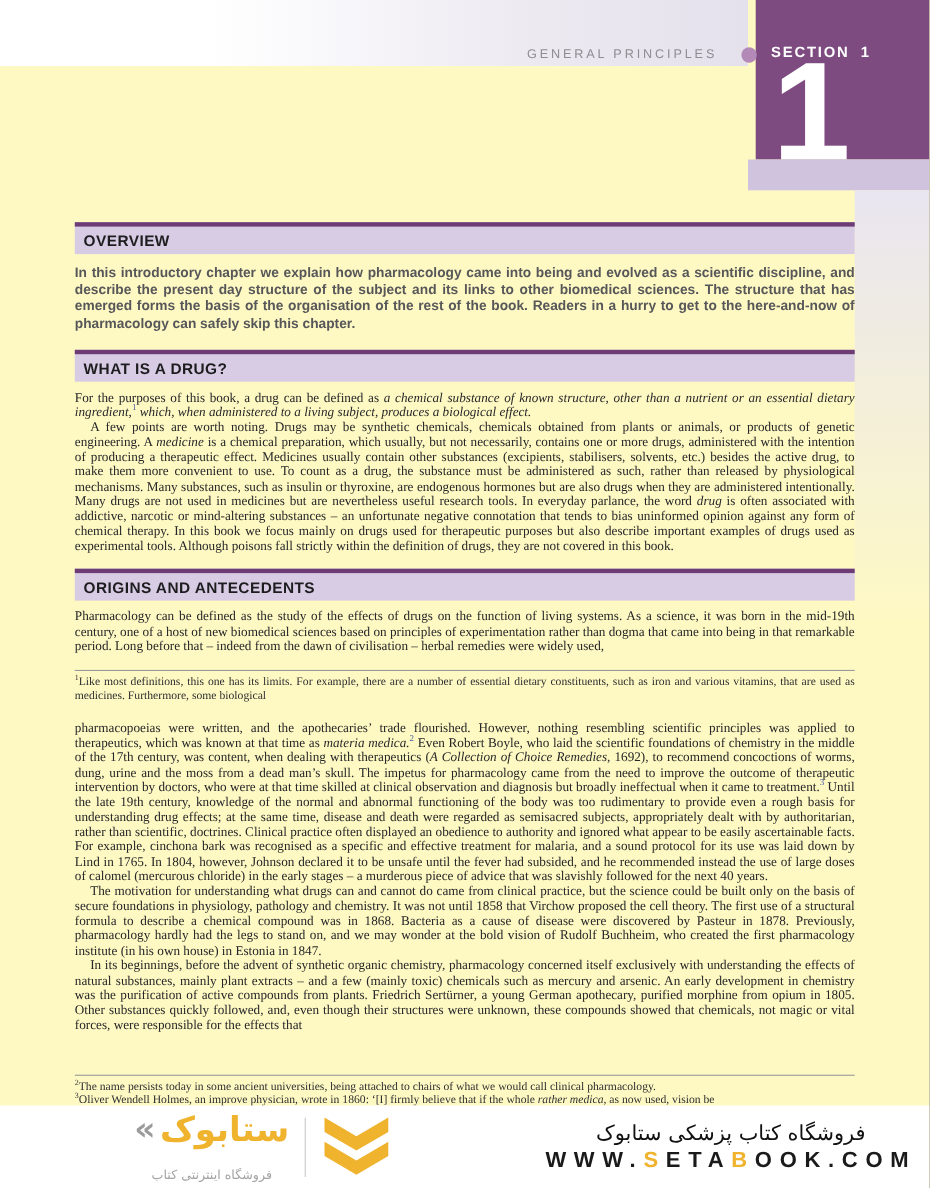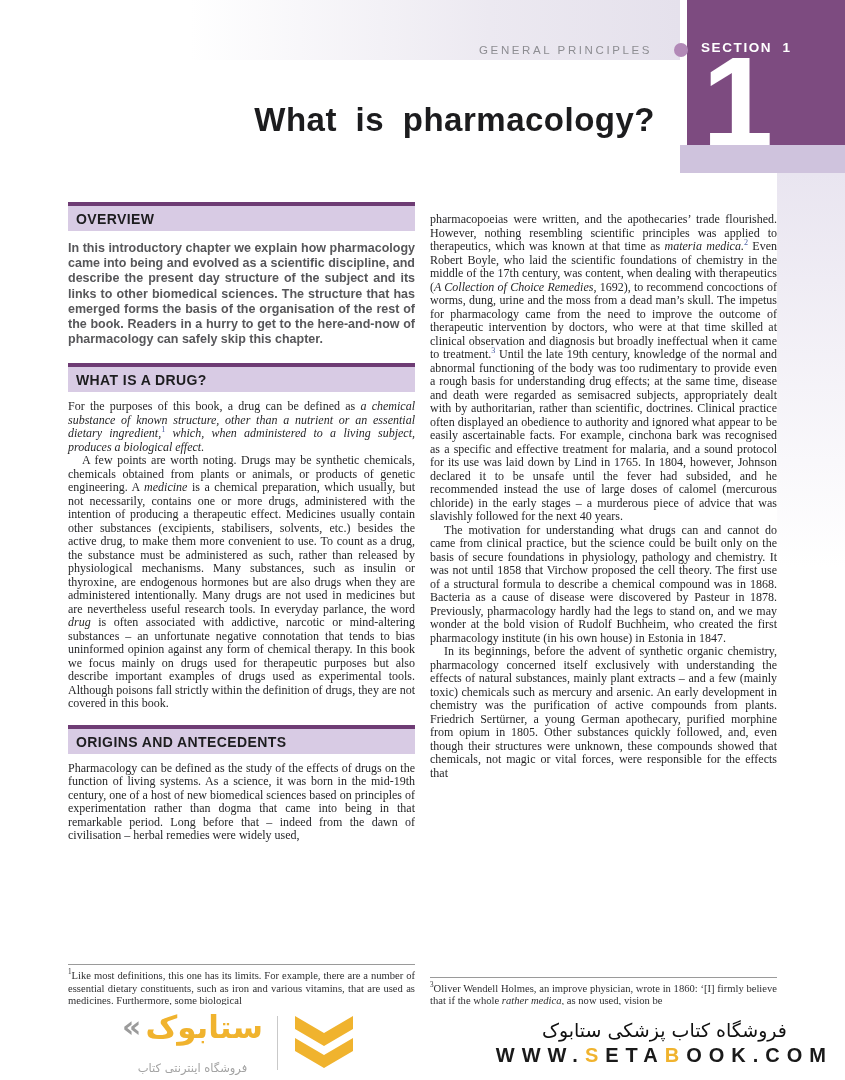--- a/index.html
+++ b/index.html
@@ -1,16 +1,16 @@
 <!DOCTYPE html>
 <html><head>
 <meta charset="utf-8">
 <style>
   html,body{margin:0;padding:0;background:#9e9e9e;}
-  .page{position:relative;width:845px;height:1080px;background:#ffffff;overflow:hidden;
+  .page{position:relative;width:845px;height:1080px;background:#fef9c3;overflow:hidden;
         font-family:"Liberation Serif",serif;margin:0 auto;}
 
   
   .top-band{position:absolute;top:0;left:0;width:680px;height:60px;
             background:linear-gradient(90deg,#ffffff 0%,#ffffff 28%,#ecE9f1 72%,#e5e1ec 100%);}
   .section-box{position:absolute;top:0;right:0;width:158px;height:145px;background:#7d4b80;overflow:hidden;}
   .section-label{position:absolute;top:40px;left:14px;color:#ffffff;
                  font-family:"Liberation Sans",sans-serif;font-weight:bold;font-size:13.5px;
                  letter-spacing:1.6px;word-spacing:5px;}
   .big-number{position:absolute;left:15px;bottom:-21px;color:#ffffff;
@@ -20,21 +20,21 @@
               background:linear-gradient(180deg,#e9e5f0 0%,rgba(255,255,255,0) 100%);}
   .running-title{position:absolute;top:44px;right:193px;color:#8d8d92;
                  font-family:"Liberation Sans",sans-serif;font-size:11.5px;letter-spacing:2.6px;}
   .header-dot{position:absolute;top:43px;right:157px;width:14px;height:14px;border-radius:50%;
               background:#b289b7;z-index:2;}
   .chapter-title{position:absolute;top:101px;right:190px;color:#1c1c1e;
                  font-family:"Liberation Sans",sans-serif;font-weight:bold;font-size:33px;
                  letter-spacing:.5px;word-spacing:9px;}
 
   
-  .columns{position:absolute;top:202px;left:68px;width:709px;height:806px;display:flex;gap:15px;}
+  .columns{position:absolute;top:202px;left:68px;width:709px;height:806px;display:flex;gap:15px;flex-direction:column;}
   .col{flex:1;display:flex;flex-direction:column;min-width:0;}
   .sec-bar{border-top:4px solid #6e3c74;background:#d8cbe4;padding:5px 8px 4px;margin:0 0 8px 0;
            font-family:"Liberation Sans",sans-serif;font-weight:bold;font-size:14px;
            color:#1d1d1f;letter-spacing:.4px;}
   .overview-text{font-family:"Liberation Sans",sans-serif;font-weight:bold;font-size:12.5px;
                  line-height:15.2px;color:#57575a;text-align:justify;margin:2px 0 16px 0;}
   .body{margin:0 0 14px 0;}
   .body p{margin:0;font-size:12px;line-height:13.5px;text-align:justify;color:#262628;}
   .body p.indent{text-indent:14px;}
   sup{font-size:68%;line-height:0;}
@@ -67,52 +67,52 @@
 
   <div class="top-band"></div>
   <div class="running-title">GENERAL PRINCIPLES</div>
   <div class="header-dot"></div>
   <div class="section-box">
     <div class="section-label">SECTION 1</div>
     <div class="big-number">1</div>
   </div>
   <div class="strip"></div>
   <div class="right-grad"></div>
-  <h1 class="chapter-title" style="margin:0;">What is pharmacology?</h1>
 
   <div class="columns">
 
     <div class="col">
       <div class="sec-bar">OVERVIEW</div>
       <div class="overview-text">In this introductory chapter we explain how pharmacology came into being and evolved as a scientific discipline, and describe the present day structure of the subject and its links to other biomedical sciences. The structure that has emerged forms the basis of the organisation of the rest of the book. Readers in a hurry to get to the here-and-now of pharmacology can safely skip this chapter.</div>
 
       <div class="sec-bar">WHAT IS A DRUG?</div>
       <div class="body">
         <p><span>For the purposes of this book, a drug can be defined as </span><span style="font-style: italic;">a chemical substance of known structure, other than a nutrient or an essential dietary ingredient,</span><sup class="c-ref">1</sup><span style="font-style: italic;"> which, when administered to a living subject, produces a biological effect.</span></p>
         <p class="indent"><span>A few points are worth noting. Drugs may be synthetic chemicals, chemicals obtained from plants or animals, or products of genetic engineering. A </span><span style="font-style: italic;">medicine</span><span> is a chemical preparation, which usually, but not necessarily, contains one or more drugs, administered with the intention of producing a therapeutic effect. Medicines usually contain other substances (excipients, stabilisers, solvents, etc.) besides the active drug, to make them more convenient to use. To count as a drug, the substance must be administered as such, rather than released by physiological mechanisms. Many substances, such as insulin or thyroxine, are endogenous hormones but are also drugs when they are administered intentionally. Many drugs are not used in medicines but are nevertheless useful research tools. In everyday parlance, the word </span><span style="font-style: italic;">drug</span><span> is often associated with addictive, narcotic or mind-altering substances – an unfortunate negative connotation that tends to bias uninformed opinion against any form of chemical therapy. In this book we focus mainly on drugs used for therapeutic purposes but also describe important examples of drugs used as experimental tools. Although poisons fall strictly within the definition of drugs, they are not covered in this book.</span></p>
       </div>
 
       <div class="sec-bar">ORIGINS AND ANTECEDENTS</div>
-      <div class="body" style="margin-bottom:4px;">
+      <div class="body" style="margin-bottom:14px;">
         <p><span>Pharmacology can be defined as the study of the effects of drugs on the function of living systems. As a science, it was born in the mid-19th century, one of a host of new biomedical sciences based on principles of experimentation rather than dogma that came into being in that remarkable period. Long before that – indeed from the dawn of civilisation – herbal remedies were widely used,</span></p>
       </div>
 
       <div class="footnote">
         <p><sup>1</sup><span>Like most definitions, this one has its limits. For example, there are a number of essential dietary constituents, such as iron and various vitamins, that are used as medicines. Furthermore, some biological</span></p>
       </div>
     </div>
 
     <div class="col">
-      <div class="body" style="margin-bottom:0;margin-top:11px;">
+      <div class="body" style="margin-bottom:0;">
         <p><span>pharmacopoeias were written, and the apothecaries’ trade flourished. However, nothing resembling scientific principles was applied to therapeutics, which was known at that time as </span><span style="font-style: italic;">materia medica.</span><sup class="c-ref">2</sup><span> Even Robert Boyle, who laid the scientific foundations of chemistry in the middle of the 17th century, was content, when dealing with therapeutics (</span><span style="font-style: italic;">A Collection of Choice Remedies</span><span>, 1692), to recommend concoctions of worms, dung, urine and the moss from a dead man’s skull. The impetus for pharmacology came from the need to improve the outcome of therapeutic intervention by doctors, who were at that time skilled at clinical observation and diagnosis but broadly ineffectual when it came to treatment.</span><sup class="c-ref">3</sup><span> Until the late 19th century, knowledge of the normal and abnormal functioning of the body was too rudimentary to provide even a rough basis for understanding drug effects; at the same time, disease and death were regarded as semisacred subjects, appropriately dealt with by authoritarian, rather than scientific, doctrines. Clinical practice often displayed an obedience to authority and ignored what appear to be easily ascertainable facts. For example, cinchona bark was recognised as a specific and effective treatment for malaria, and a sound protocol for its use was laid down by Lind in 1765. In 1804, however, Johnson declared it to be unsafe until the fever had subsided, and he recommended instead the use of large doses of calomel (mercurous chloride) in the early stages – a murderous piece of advice that was slavishly followed for the next 40 years.</span></p>
         <p class="indent"><span>The motivation for understanding what drugs can and cannot do came from clinical practice, but the science could be built only on the basis of secure foundations in physiology, pathology and chemistry. It was not until 1858 that Virchow proposed the cell theory. The first use of a structural formula to describe a chemical compound was in 1868. Bacteria as a cause of disease were discovered by Pasteur in 1878. Previously, pharmacology hardly had the legs to stand on, and we may wonder at the bold vision of Rudolf Buchheim, who created the first pharmacology institute (in his own house) in Estonia in 1847.</span></p>
         <p class="indent"><span>In its beginnings, before the advent of synthetic organic chemistry, pharmacology concerned itself exclusively with understanding the effects of natural substances, mainly plant extracts – and a few (mainly toxic) chemicals such as mercury and arsenic. An early development in chemistry was the purification of active compounds from plants. Friedrich Sertürner, a young German apothecary, purified morphine from opium in 1805. Other substances quickly followed, and, even though their structures were unknown, these compounds showed that chemicals, not magic or vital forces, were responsible for the effects that</span></p>
       </div>
 
       <div class="footnote">
+        <p><sup>2</sup><span>The name persists today in some ancient universities, being attached to chairs of what we would call clinical pharmacology.</span></p>
         <p><sup>3</sup><span>Oliver Wendell Holmes, an improve physician, wrote in 1860: ‘[I] firmly believe that if the whole </span><span style="font-style: italic;">rather medica</span><span>, as now used, vision be</span></p>
       </div>
     </div>
 
   </div>
 
   <div class="footer">
     <div class="logo-block">
       <div class="wordmark-group">
         <div class="wordmark-line">

